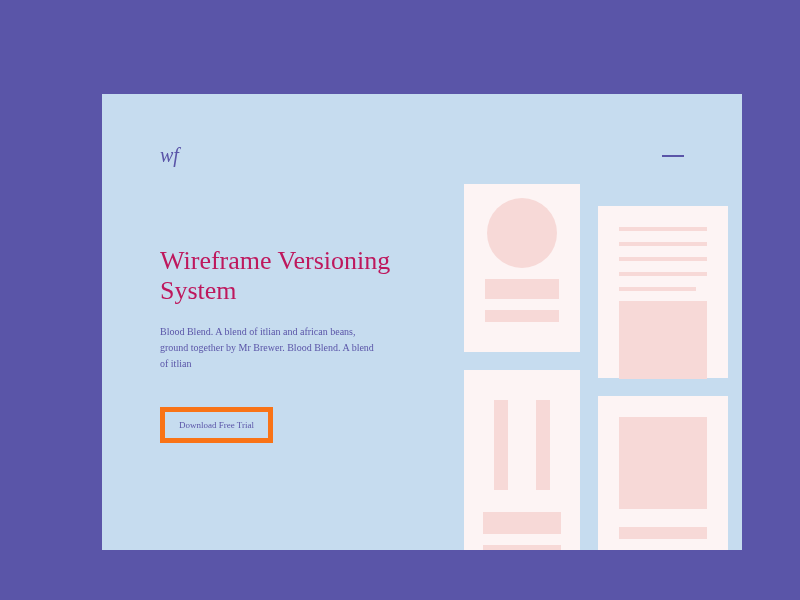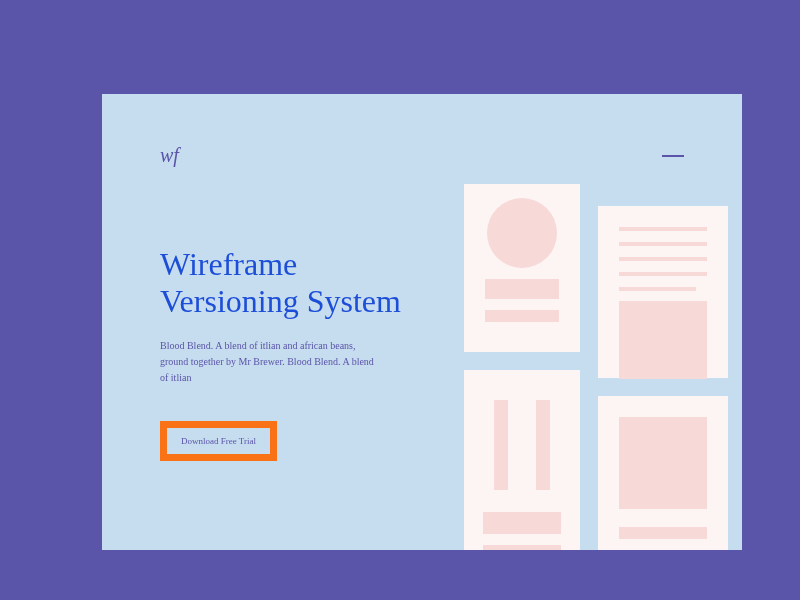--- a/index.html
+++ b/index.html
@@ -39,36 +39,36 @@
     height: 2px;
     background: #5a55a8;
   }
   .content {
     position: absolute;
     left: 36px;
     top: 130px;
     width: 280px;
   }
   .title {
-    font-size: 32px;
+    font-size: 26px;
     line-height: 1.15;
-    color: #1d4ed8;
+    color: #be185d;
     font-weight: 400;
     margin-bottom: 18px;
   }
   .desc {
     font-size: 10px;
     line-height: 1.6;
     color: #5a55a8;
     margin-bottom: 24px;
     max-width: 220px;
   }
   .cta {
     display: inline-block;
-    border: 7px solid #f97316;
+    border: 5px solid #f97316;
     color: #5a55a8;
     font-size: 9px;
     padding: 8px 14px;
     background: transparent;
     cursor: pointer;
     font-family: inherit;
   }
   .mockups {
     position: absolute;
     left: 340px;

